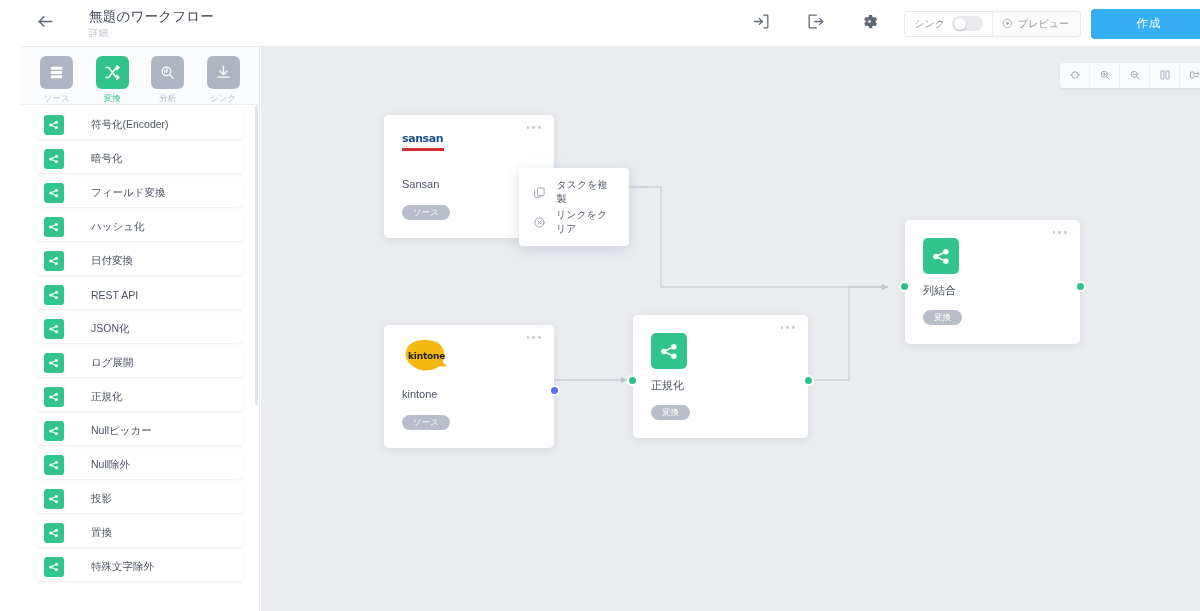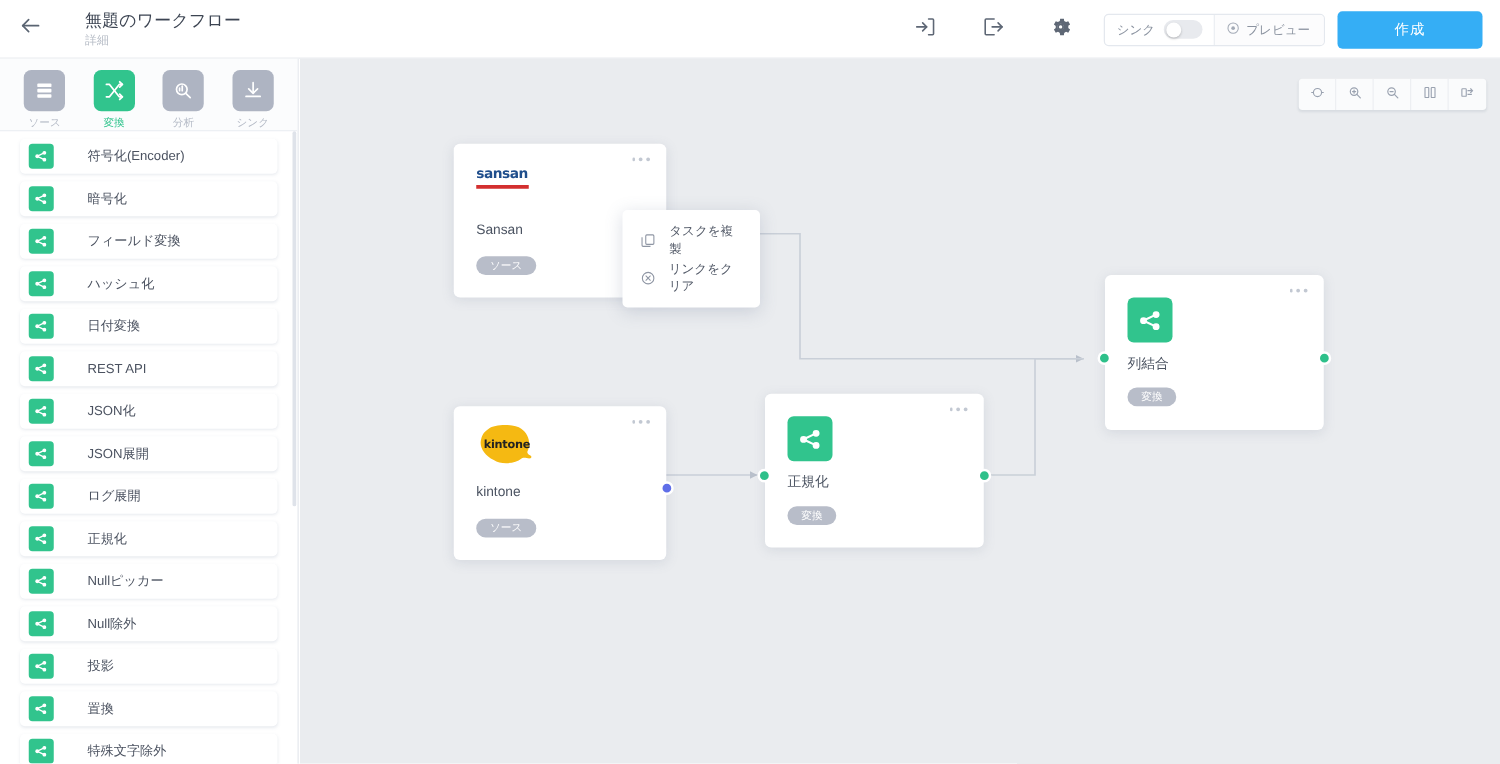--- a/index.html
+++ b/index.html
@@ -1,21 +1,21 @@
 <!DOCTYPE html>
 <html><head>
 <meta charset="utf-8">
 <style>
   * { box-sizing: border-box; margin: 0; padding: 0; }
   html, body {
     width: 1200px; height: 611px;
     font-family: "Liberation Sans", "DejaVu Sans", sans-serif;
     background: #ffffff; overflow: hidden;
   }
-  #app { position: relative; width: 1020px; height: 611px; }
+  #app { position: relative; width: 1020px; height: 611px; margin-left: 21px; }
 
   
   .header {
     position: absolute; left: 0; top: 0; width: 1200px; height: 47px;
     background: #ffffff; border-bottom: 1px solid #e9ecef;
     display: flex; align-items: center;
   }
   .back-btn {
     width: 48px; height: 47px; display: flex; align-items: center;
     justify-content: center; cursor: pointer; color: #5a6472;
@@ -404,31 +404,20 @@
         </div>
         <div class="node-item">
           <span class="ni-ico">
             <svg viewBox="0 0 24 24" fill="none" stroke="currentColor" stroke-width="2.1" stroke-linecap="round" stroke-linejoin="round">
               <circle cx="5.5" cy="12" r="2" fill="currentColor"></circle>
               <circle cx="17" cy="6.5" r="2" fill="currentColor"></circle>
               <circle cx="17" cy="17.5" r="2" fill="currentColor"></circle>
               <path d="M7.5 11l7.5-3.6M7.5 13l7.5 3.6"></path>
             </svg>
           </span>
-          <span class="ni-lbl">JSON展開</span>
-        </div>
-        <div class="node-item">
-          <span class="ni-ico">
-            <svg viewBox="0 0 24 24" fill="none" stroke="currentColor" stroke-width="2.1" stroke-linecap="round" stroke-linejoin="round">
-              <circle cx="5.5" cy="12" r="2" fill="currentColor"></circle>
-              <circle cx="17" cy="6.5" r="2" fill="currentColor"></circle>
-              <circle cx="17" cy="17.5" r="2" fill="currentColor"></circle>
-              <path d="M7.5 11l7.5-3.6M7.5 13l7.5 3.6"></path>
-            </svg>
-          </span>
           <span class="ni-lbl">ログ展開</span>
         </div>
         <div class="node-item">
           <span class="ni-ico">
             <svg viewBox="0 0 24 24" fill="none" stroke="currentColor" stroke-width="2.1" stroke-linecap="round" stroke-linejoin="round">
               <circle cx="5.5" cy="12" r="2" fill="currentColor"></circle>
               <circle cx="17" cy="6.5" r="2" fill="currentColor"></circle>
               <circle cx="17" cy="17.5" r="2" fill="currentColor"></circle>
               <path d="M7.5 11l7.5-3.6M7.5 13l7.5 3.6"></path>
             </svg>

